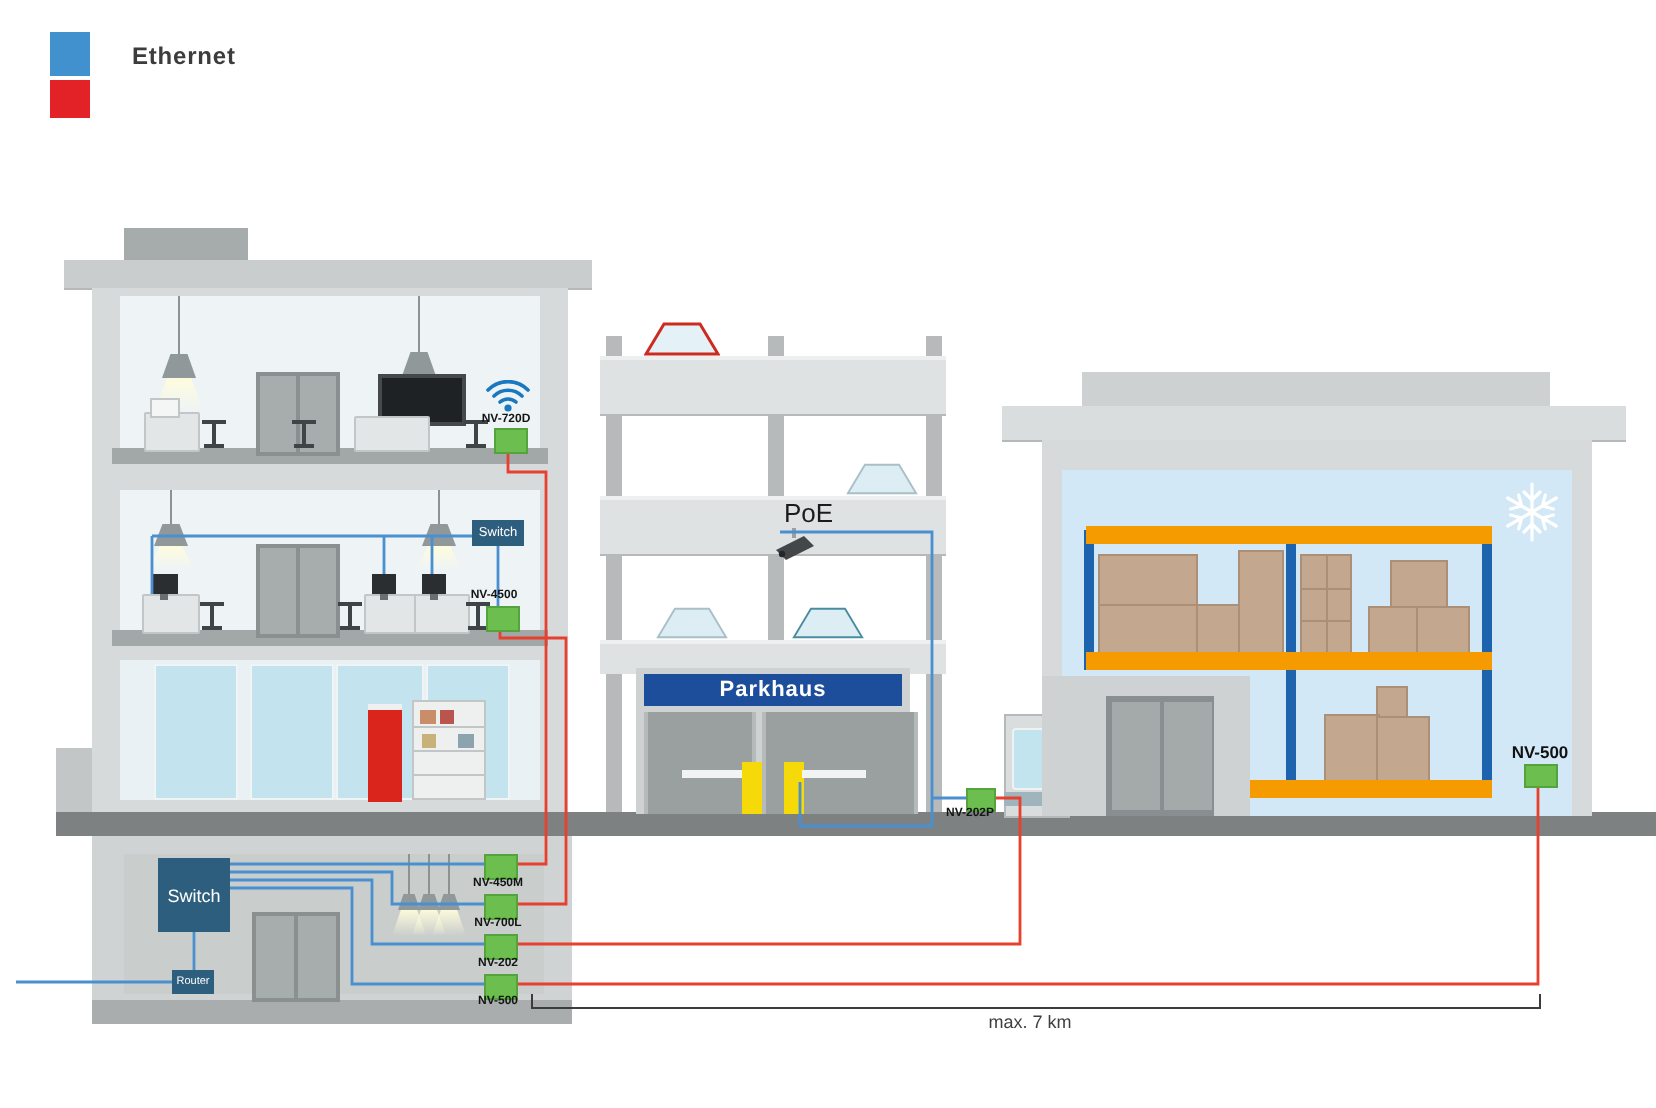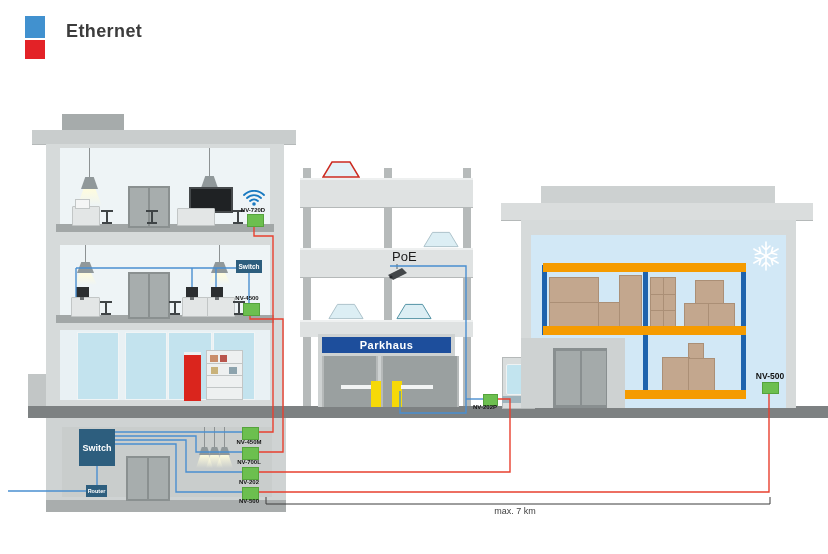--- a/index.html
+++ b/index.html
@@ -23,21 +23,21 @@
   .elev::before{content:"";position:absolute;top:0;bottom:0;left:50%;width:2px;margin-left:-1px;background:#8a9090;}
   .lamp-cord{width:1px;background:#8d9293;}
   .lamp-shade{background:#90989a;clip-path:polygon(25% 0,75% 0,100% 100%,0 100%);}
   .lamp-glow{background:linear-gradient(to bottom,rgba(255,252,220,.95),rgba(255,252,220,0));
              clip-path:polygon(26% 0,74% 0,100% 100%,0 100%);}
   .tv{background:#1f2224;border:2px solid #45494b;}
   .win{background:#c3e3ee;border:1px solid #f0f4f5;}
   
   .devbox{background:#6cbf4f;border:1px solid #55a33c;}
   .devlabel{font-size:6px;font-weight:bold;color:#141414;text-align:center;line-height:7px;white-space:nowrap;}
-  .navybox{background:#2d5e7e;color:#fff;display:flex;align-items:center;justify-content:center;font-weight:bold;}
+  .navybox{background:#2d5e7e;color:#fff;display:flex;align-items:center;justify-content:center;font-weight:normal;}
   .crate{background:#c3a78e;border:1px solid #ab8f76;}
   .crate i{position:absolute;background:#ab8f76;}
   .beam{background:#f59b00;}
   .post{background:#1e63ad;}
   .shelfline{position:absolute;left:0;right:0;height:1px;background:#c2c6c6;}
   svg{display:block;}
 </style>
 </head>
 <body>
 
@@ -247,21 +247,21 @@
       <path d="M257,492 H769 V392"></path>
     </g>
     <g stroke="#3c3c3c" stroke-width="1" fill="none">
       <path d="M266,497 V504 H770 V497"></path>
     </g>
   </svg>
 
   <div>
     <div class="a" style="left:25px;top:16px;width:20px;height:22px;background:#4191cf;"></div>
     <div class="a" style="left:25px;top:40px;width:20px;height:19px;background:#e32227;"></div>
-    <div class="a" style="left:66px;top:21px;font-size:18px;font-weight:600;color:#3c3c3c;letter-spacing:.4px;">Ethernet</div>
+    <div class="a" style="left:66px;top:21px;font-size:12px;font-weight:600;color:#3c3c3c;letter-spacing:.4px;">Ethernet</div>
   </div>
 
   <svg class="a" style="left:243px;top:190px;" width="22" height="17" viewBox="0 0 22 17">
     <g stroke="#1879c0" stroke-width="1.8" fill="none" stroke-linecap="round">
       <path d="M7,11 A6,6 0 0 1 15,11"></path>
       <path d="M4,8 A10,10 0 0 1 18,8"></path>
       <path d="M1,5 A14,14 0 0 1 21,5"></path>
     </g>
     <circle cx="11" cy="14" r="1.8" fill="#1879c0"></circle>
   </svg>

